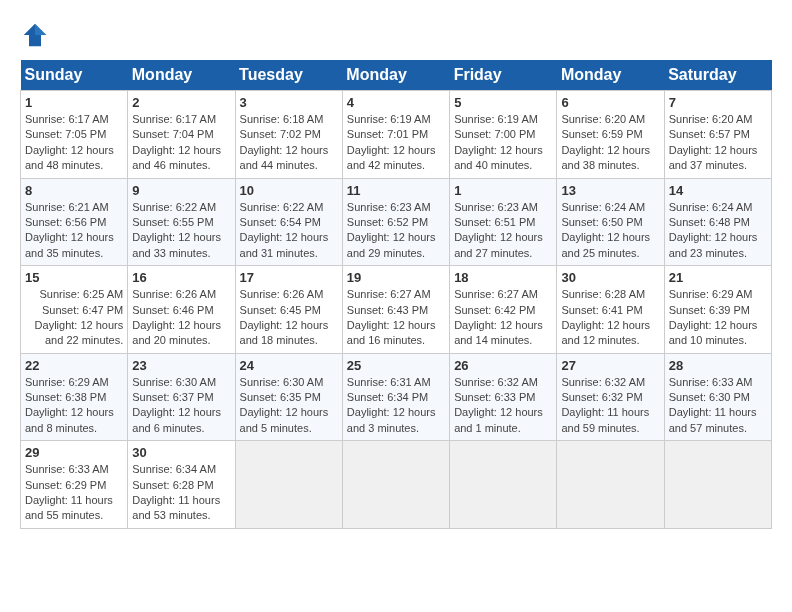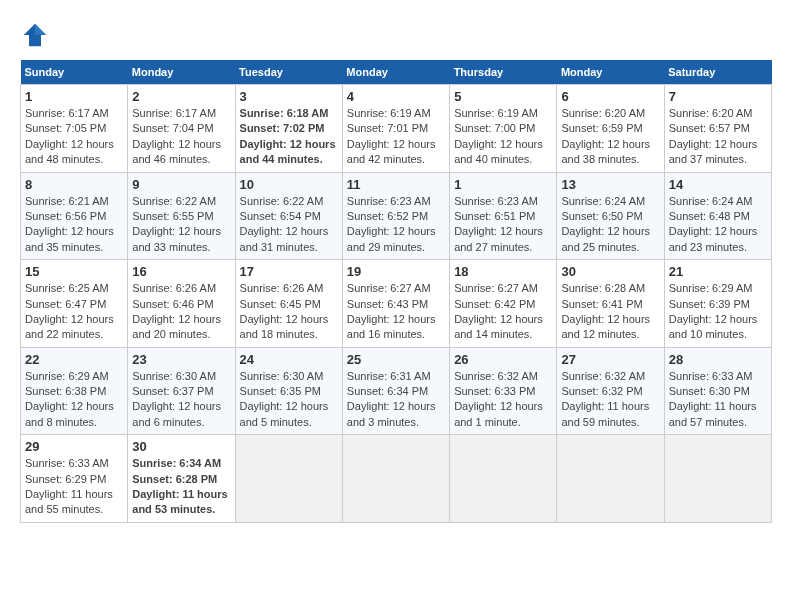--- a/index.html
+++ b/index.html
@@ -49,21 +49,21 @@
     table {
       width: 100%;
       border-collapse: collapse;
       font-size: 11px;
     }
     thead th {
       background-color: #1a5fa8;
       color: #fff;
       padding: 6px 4px;
       text-align: left;
-      font-size: 11px;
+      font-size: 16px;
       font-weight: bold;
     }
     tbody td {
       border: 1px solid #ccc;
       vertical-align: top;
       padding: 4px;
       width: calc(100% / 7);
       height: 80px;
     }
     tbody tr:nth-child(even) td {
@@ -108,21 +108,21 @@
   </div>
 </div>
 
 <table>
   <thead>
     <tr>
     <th>Sunday</th>
         <th>Monday</th>
         <th>Tuesday</th>
         <th>Monday</th>
-        <th>Thursday</th>
+        <th>Friday</th>
         <th>Monday</th>
         <th>Saturday</th>
       </tr>
   </thead>
   <tbody id="calendar-body">
   <tr>
         <td>
           <span class="day-num">1</span>
           <div class="day-info" style="white-space: pre-line;">Sunrise: 6:17 AM
 Sunset: 7:05 PM
@@ -131,21 +131,21 @@
         </td>
         <td>
           <span class="day-num">2</span>
           <div class="day-info" style="white-space: pre-line;">Sunrise: 6:17 AM
 Sunset: 7:04 PM
 Daylight: 12 hours
 and 46 minutes.</div>
         </td>
         <td>
           <span class="day-num">3</span>
-          <div class="day-info" style="white-space: pre-line; font-weight: bold;">Sunrise: 6:18 AM
+          <div class="day-info" style="white-space: pre-line;">Sunrise: 6:18 AM
 Sunset: 7:02 PM
 Daylight: 12 hours
 and 44 minutes.</div>
         </td>
         <td>
           <span class="day-num">4</span>
           <div class="day-info" style="white-space: pre-line;">Sunrise: 6:19 AM
 Sunset: 7:01 PM
 Daylight: 12 hours
 and 42 minutes.</div>
@@ -219,21 +219,21 @@
           <span class="day-num">14</span>
           <div class="day-info" style="white-space: pre-line;">Sunrise: 6:24 AM
 Sunset: 6:48 PM
 Daylight: 12 hours
 and 23 minutes.</div>
         </td>
       </tr>
       <tr>
         <td>
           <span class="day-num">15</span>
-          <div class="day-info" style="white-space: pre-line;">Sunrise: 6:25 AM
+          <div class="day-info" style="white-space: pre-line; text-align: right;">Sunrise: 6:25 AM
 Sunset: 6:47 PM
 Daylight: 12 hours
 and 22 minutes.</div>
         </td>
         <td>
           <span class="day-num">16</span>
           <div class="day-info" style="white-space: pre-line;">Sunrise: 6:26 AM
 Sunset: 6:46 PM
 Daylight: 12 hours
 and 20 minutes.</div>
@@ -328,21 +328,21 @@
       <tr>
         <td>
           <span class="day-num">29</span>
           <div class="day-info" style="white-space: pre-line;">Sunrise: 6:33 AM
 Sunset: 6:29 PM
 Daylight: 11 hours
 and 55 minutes.</div>
         </td>
         <td>
           <span class="day-num">30</span>
-          <div class="day-info" style="white-space: pre-line; font-weight: bold;">Sunrise: 6:34 AM
+          <div class="day-info" style="white-space: pre-line;">Sunrise: 6:34 AM
 Sunset: 6:28 PM
 Daylight: 11 hours
 and 53 minutes.</div>
         </td>
         <td class="empty"></td>
         <td class="empty"></td>
         <td class="empty"></td>
         <td class="empty"></td>
         <td class="empty"></td>
       </tr>

